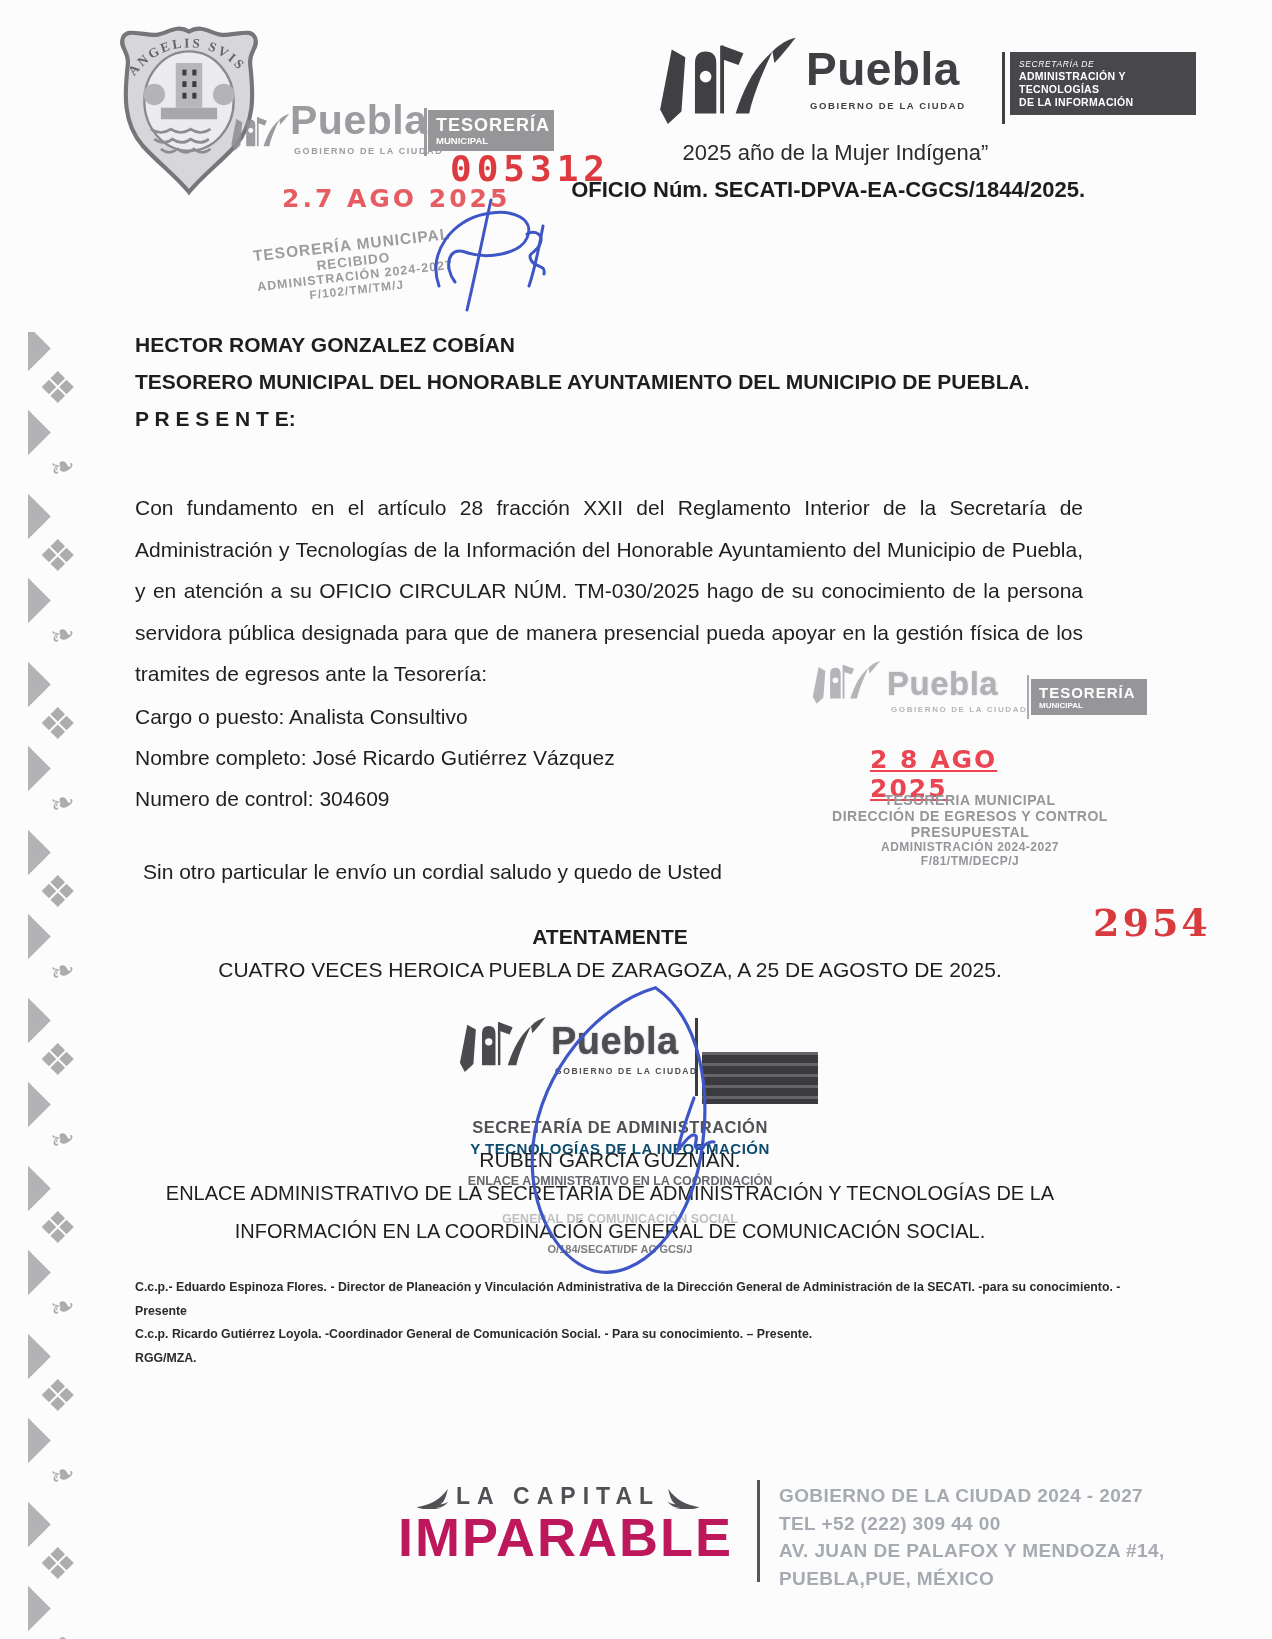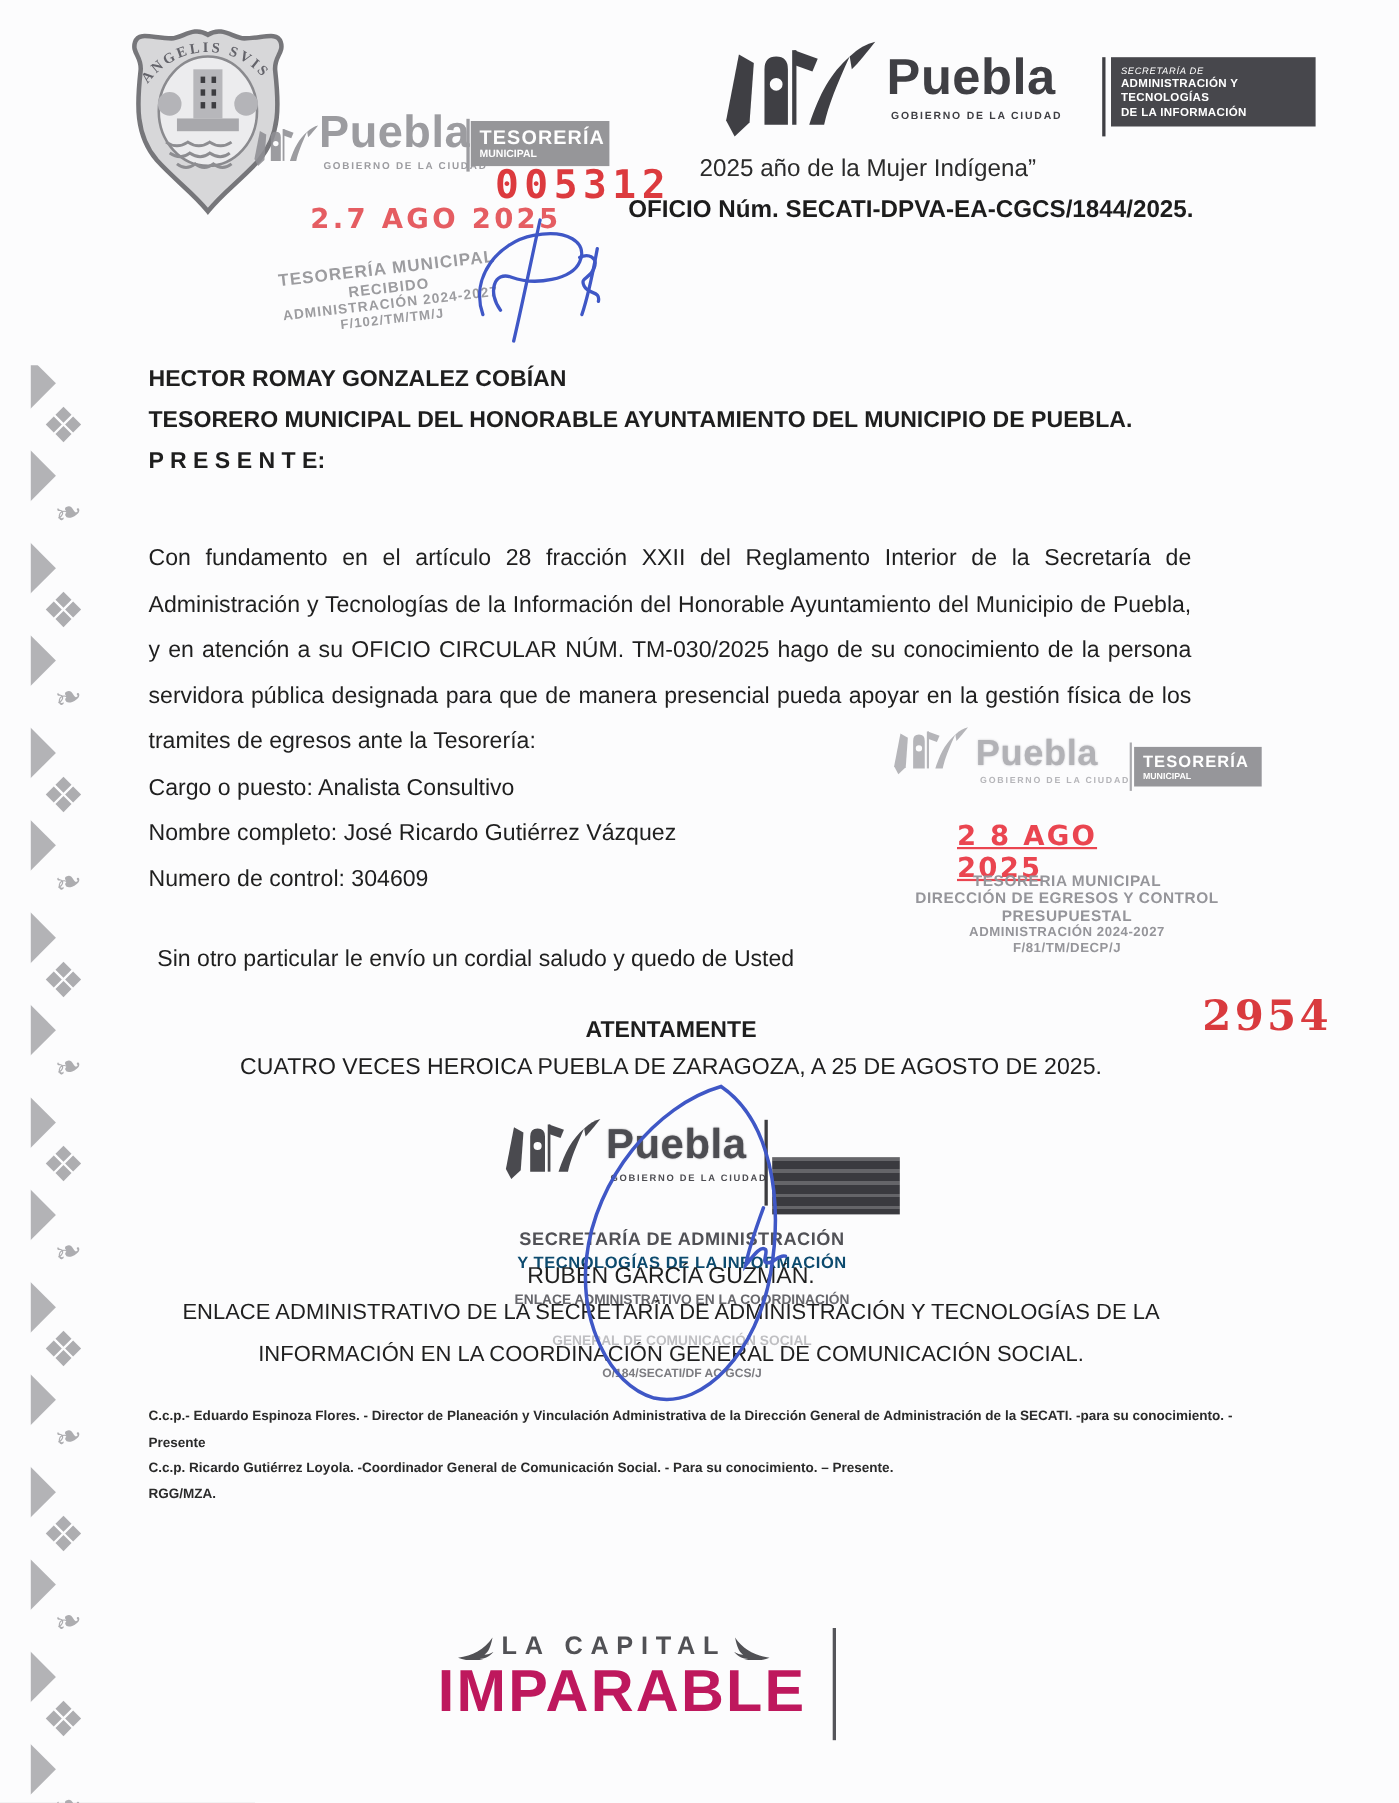--- a/index.html
+++ b/index.html
@@ -141,21 +141,21 @@
     <div class="abs brand-name" style="left:156px;top:16px;font-size:46px;color:#3f3f44;">Puebla</div>
     <div class="abs brand-sub" style="left:160px;top:70px;font-size:9.5px;color:#3f3f44;">GOBIERNO DE LA CIUDAD</div>
     <div class="abs" style="left:352px;top:22px;width:3px;height:72px;background:#3f3f44;"></div>
     <div class="abs sec-box" style="left:360px;top:22px;width:168px;">
       <div class="l1">SECRETARÍA DE</div>
       <div class="l2">ADMINISTRACIÓN Y TECNOLOGÍAS</div>
       <div class="l3">DE LA INFORMACIÓN</div>
     </div>
   </div>
 
-  <div class="abs" style="left:636px;top:140px;width:487px;text-align:left;font-size:22px;color:#2b2b2b;">2025 año de la Mujer Indígena”</div>
+  <div class="abs" style="left:592px;top:140px;width:487px;text-align:center;font-size:22px;color:#2b2b2b;">2025 año de la Mujer Indígena”</div>
   <div class="abs" style="left:500px;top:177px;width:585px;text-align:right;font-size:22px;font-weight:600;color:#1c1c1c;">OFICIO Núm. SECATI-DPVA-EA-CGCS/1844/2025.</div>
 
   <div class="abs" style="left:135px;top:326px;font-size:21px;font-weight:700;line-height:37px;">
     <div>HECTOR ROMAY GONZALEZ COBÍAN</div>
     <div>TESORERO MUNICIPAL DEL HONORABLE AYUNTAMIENTO DEL MUNICIPIO DE PUEBLA.</div>
     <div>P R E S E N T E:</div>
   </div>
 
   <div class="abs typed" style="left:135px;top:487px;width:948px;font-size:21px;line-height:41.5px;text-align:justify;">Con fundamento en el artículo 28 fracción XXII del Reglamento Interior de la Secretaría de Administración y Tecnologías de la Información del Honorable Ayuntamiento del Municipio de Puebla, y en atención a su OFICIO CIRCULAR NÚM. TM-030/2025 hago de su conocimiento de la persona servidora pública designada para que de manera presencial pueda apoyar en la gestión física de los tramites de egresos ante la Tesorería:</div>
 
@@ -239,14 +239,20 @@
         <path d="M38 24 C24 22 12 16 4 4 C6 14 8 18 12 21 C9 21 6 20 3 18 C7 23 12 25 17 25 C14 26 12 26 9 26 C18 28 30 27 38 24 Z"></path>
       </svg>
       <span class="slogan1">LA CAPITAL</span>
       <svg style="width:38px;height:24px;color:#515155;" viewBox="0 0 40 26" fill="currentColor">
         <path d="M38 24 C24 22 12 16 4 4 C6 14 8 18 12 21 C9 21 6 20 3 18 C7 23 12 25 17 25 C14 26 12 26 9 26 C18 28 30 27 38 24 Z"></path>
       </svg>
     </div>
     <div class="slogan2">IMPARABLE</div>
   </div>
   <div class="abs" style="left:757px;top:1480px;width:2.5px;height:102px;background:#55555a;"></div>
+  <div class="abs footer-addr" style="left:779px;top:1482px;width:400px;">
+    <div>GOBIERNO DE LA CIUDAD 2024 - 2027</div>
+    <div>TEL +52 (222) 309 44 00</div>
+    <div>AV. JUAN DE PALAFOX Y MENDOZA #14,</div>
+    <div>PUEBLA,PUE, MÉXICO</div>
+  </div>
 
 </div>
 
 </body></html>

